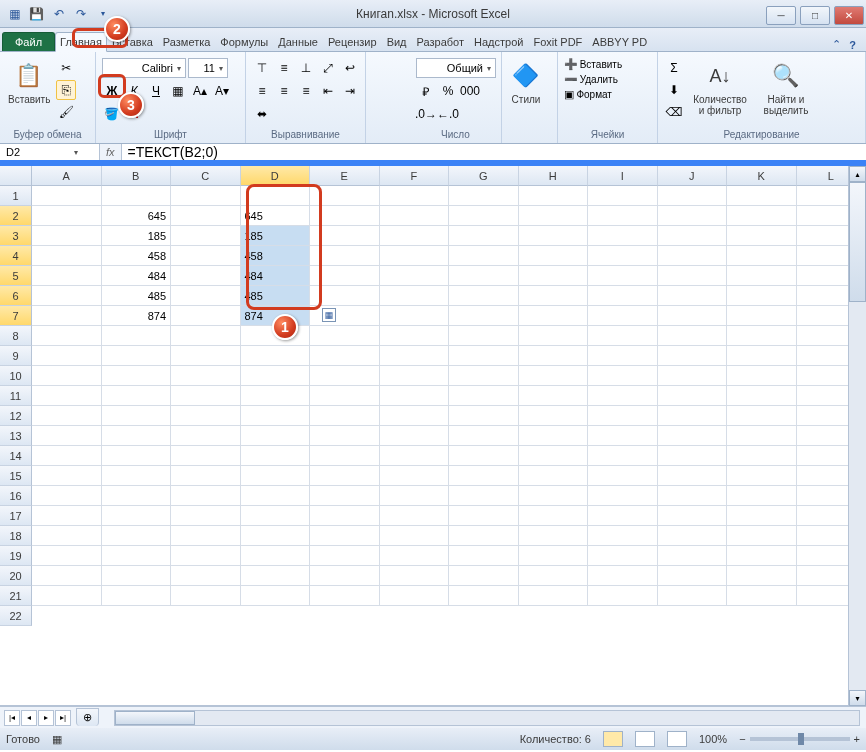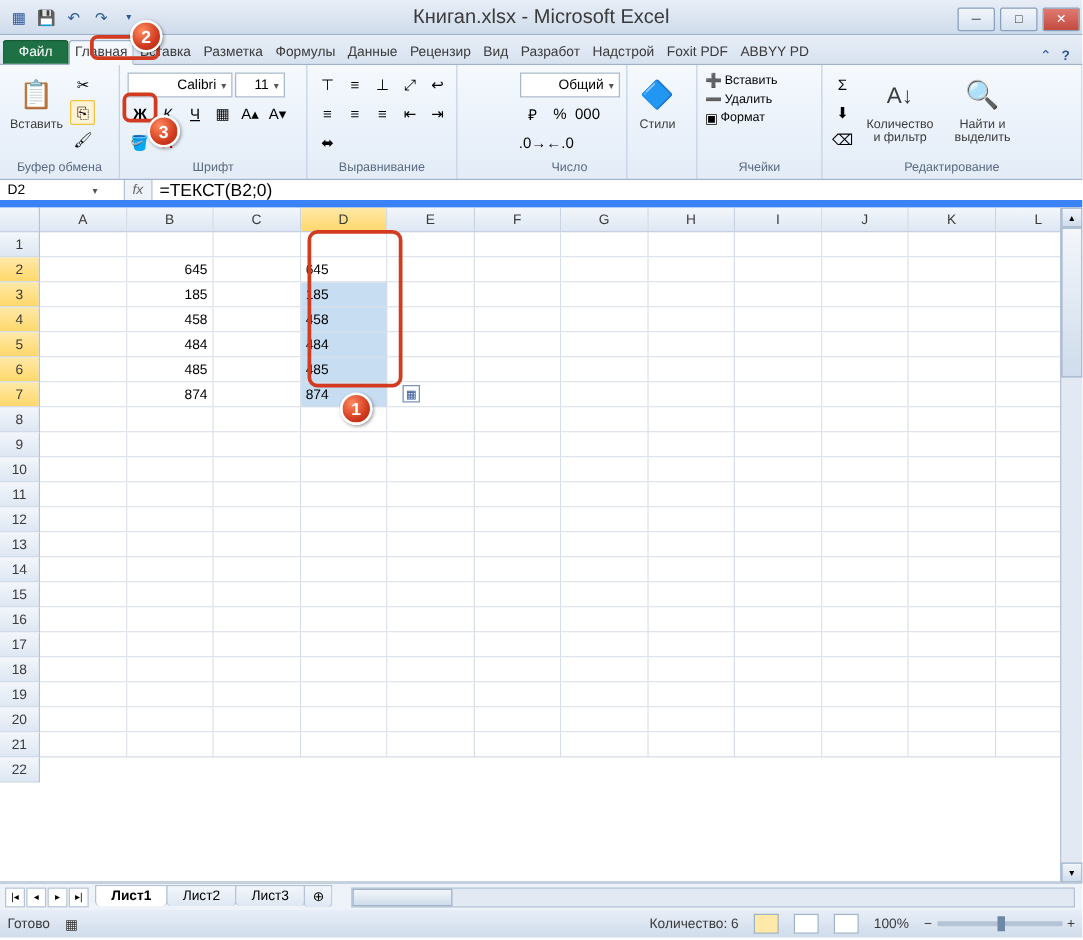--- a/index.html
+++ b/index.html
@@ -2,21 +2,21 @@
 <html><head>
 <meta charset="utf-8">
 <style>
 * { box-sizing: border-box; margin: 0; padding: 0; font-family: "Segoe UI", Tahoma, sans-serif; }
 body { background: #fff; width: 866px; height: 752px; overflow: hidden; position: relative; }
 
 
 .titlebar { height: 28px; background: linear-gradient(#e8eef7,#cfdceb); display: flex; align-items: center; border-bottom: 1px solid #9fb2c9; position: relative; }
 .qat { display: flex; align-items: center; padding: 0 6px; gap: 4px; }
 .qat-item { width: 18px; height: 18px; display: flex; align-items: center; justify-content: center; font-size: 12px; color: #2b579a; cursor: pointer; }
-.title-text { position: absolute; left: 50%; transform: translateX(-50%); font-size: 16px; color: #3a3a3a; }
+.title-text { position: absolute; left: 50%; transform: translateX(-50%); font-size: 12px; color: #3a3a3a; }
 .win-ctrls { margin-left: auto; display: flex; }
 .win-btn { width: 30px; height: 19px; border: 1px solid #8aa0bd; border-radius: 2px; background: linear-gradient(#f2f6fb,#d6e2f1); margin-left: 2px; display: flex; align-items:center; justify-content:center; font-size:10px; color:#333; margin-top:3px; margin-right:2px;}
 .win-btn.close { background: linear-gradient(#e07a72,#c24a3f); color:#fff; }
 
 
 .tabs { height: 24px; background: linear-gradient(#e8eef7,#d7e2f0); display: flex; align-items: flex-end; padding: 0 2px; border-bottom: 1px solid #9fb2c9; position:relative;}
 .tab { padding: 3px 4px; font-size: 11px; color: #3b3b3b; cursor: pointer; border:1px solid transparent; border-bottom:none; border-radius:3px 3px 0 0;}
 .tab.file { background: #1e7145; color: #fff; padding: 3px 12px; border-color:#155b36;}
 .tab.active { background: #f5f9fe; border-color:#9fb2c9; border-bottom:1px solid #f5f9fe; margin-bottom:-1px;}
 .help-ico { margin-left:auto; display:flex; gap:8px; padding-right:8px; font-size:11px; color:#2b579a; align-items:center;}
@@ -640,25 +640,20 @@
   <div class="arr" style="position:absolute;bottom:0;left:0;right:0;">▾</div>
 </div>
 
 <div class="sheetbar">
   <div class="navbtns">
     <div class="navbtn">|◂</div>
     <div class="navbtn">◂</div>
     <div class="navbtn">▸</div>
     <div class="navbtn">▸|</div>
   </div>
-  <div id="sheets" style="display:flex;">
-      <div class="sheet-tab active">Лист1</div>
-      <div class="sheet-tab">Лист2</div>
-      <div class="sheet-tab">Лист3</div>
-    </div>
   <div class="sheet-tab" style="padding:2px 6px;">⊕</div>
   <div class="hscroll">
       <div class="thumb"></div>
     </div>
 </div>
 
 <div class="status">
   <span>Готово</span>
   <span>▦</span>
   <span class="spacer"></span>

